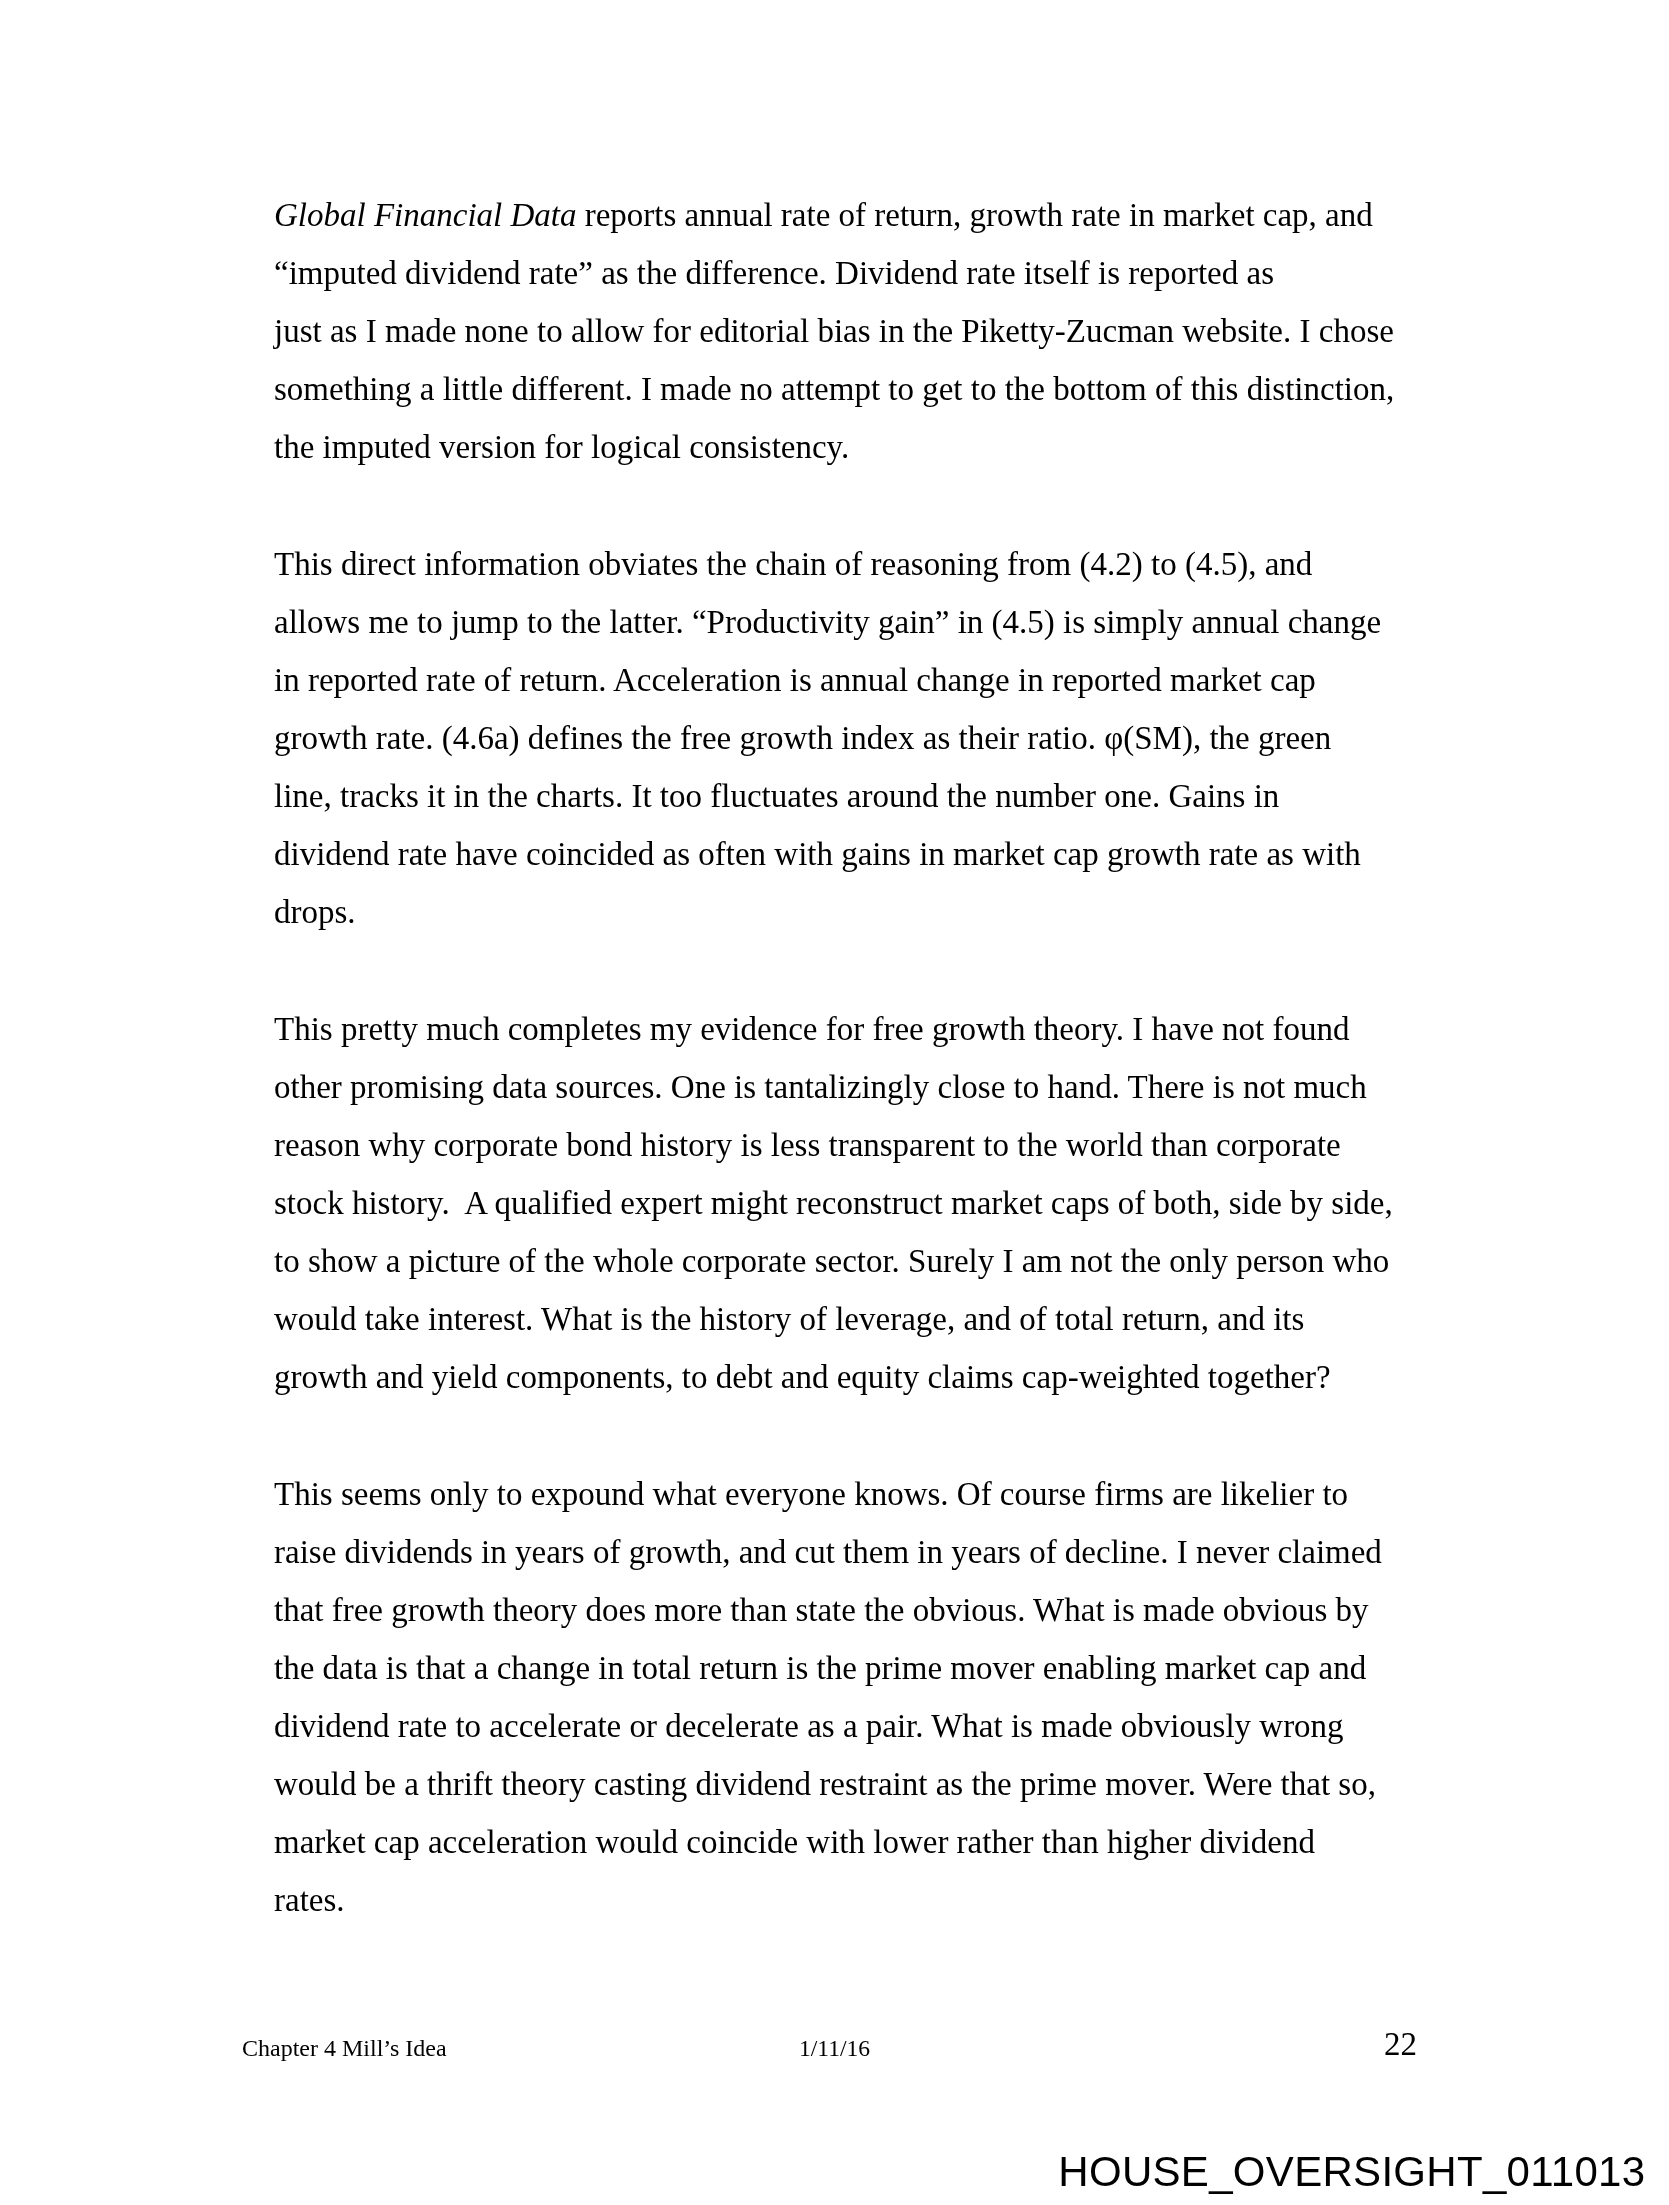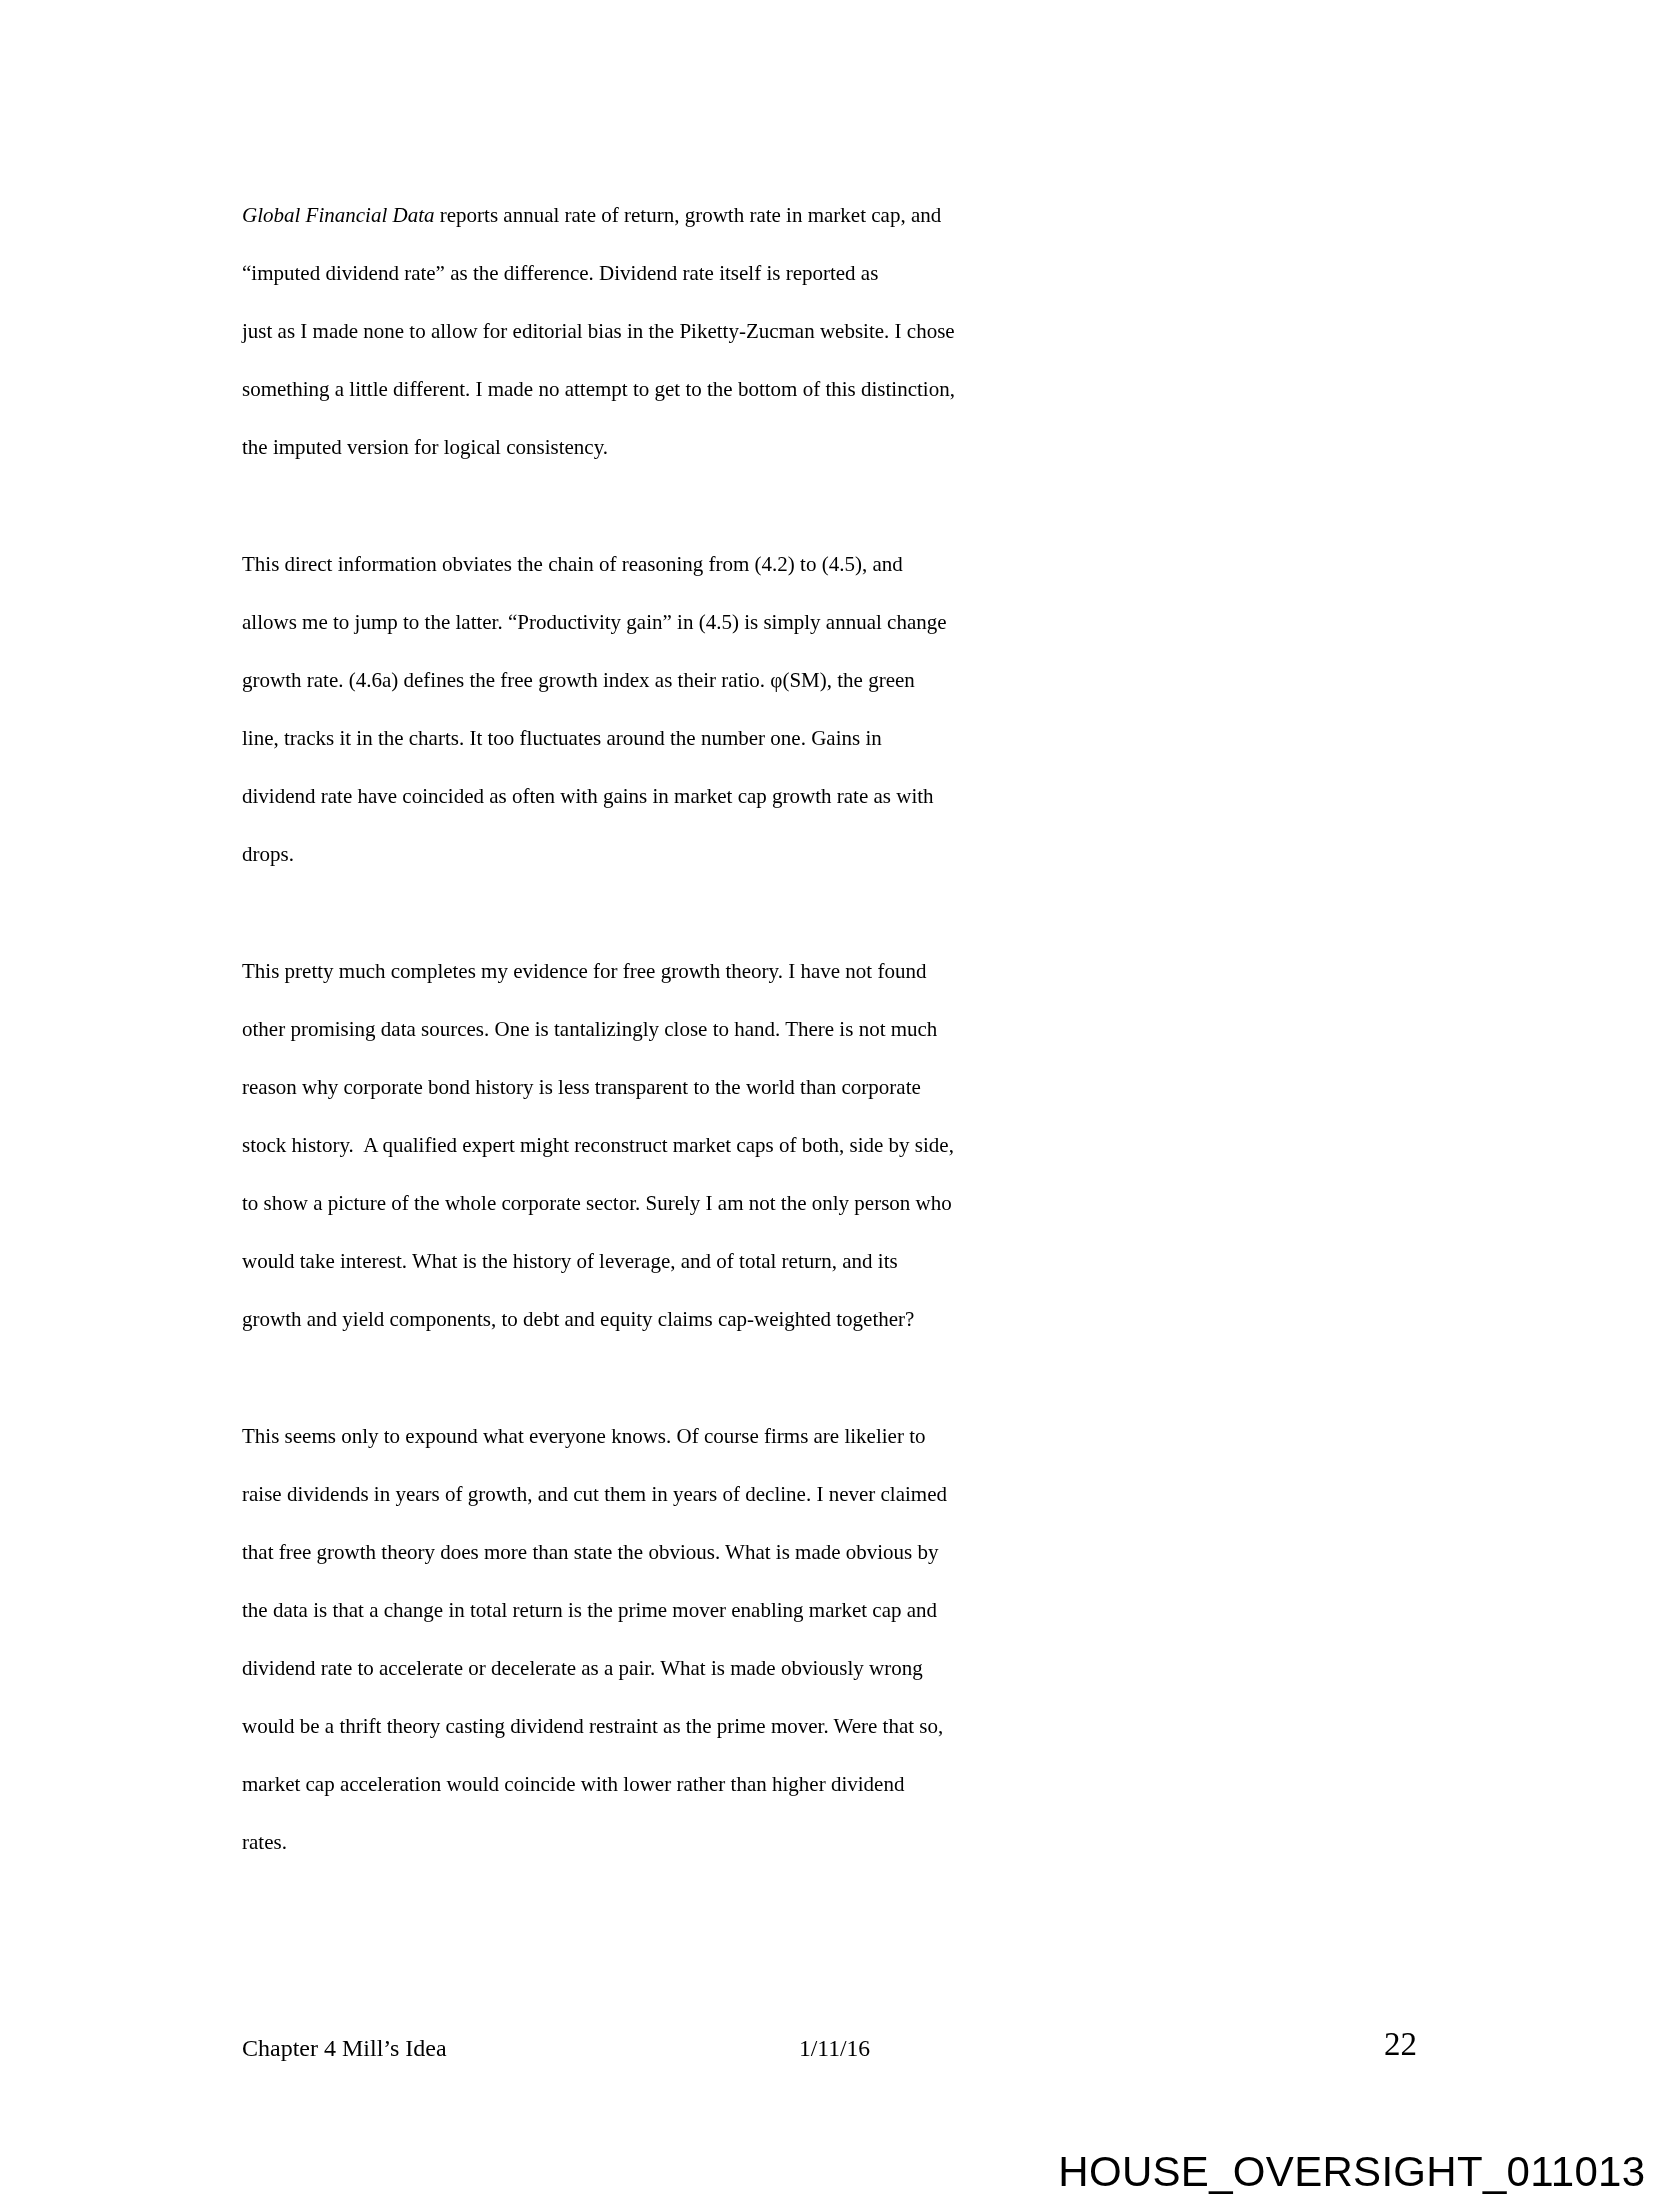--- a/index.html
+++ b/index.html
@@ -15,22 +15,23 @@
   .body-text {
     position: absolute;
     left: 242px;
     top: 186px;
     width: 1191px;
   }
   .para { margin: 0 0 59px 0; padding: 0; }
   .line {
     display: block;
     white-space: pre;
-    font-size: 21px;
+    font-size: 33px;
     line-height: 58px;
+    margin-left: 32px;
   }
   .italic { font-style: italic; }
   .footer-chapter {
     position: absolute;
     left: 242px;
     top: 2033px;
     font-size: 24px;
     line-height: 30px;
   }
   .footer-date {
@@ -71,20 +72,21 @@
       <span class="line"><span class="italic">Global Financial Data</span><span> reports annual rate of return, growth rate in market cap, and</span></span>
       <span class="line">“imputed dividend rate” as the difference. Dividend rate itself is reported as</span>
       <span class="line">just as I made none to allow for editorial bias in the Piketty-Zucman website. I chose</span>
       <span class="line">something a little different. I made no attempt to get to the bottom of this distinction,</span>
       <span class="line">the imputed version for logical consistency.</span>
     </p>
 
     <p class="para">
       <span class="line">This direct information obviates the chain of reasoning from (4.2) to (4.5), and</span>
       <span class="line">allows me to jump to the latter. “Productivity gain” in (4.5) is simply annual change</span>
+      <span class="line">in reported rate of return. Acceleration is annual change in reported market cap</span>
       <span class="line">growth rate. (4.6a) defines the free growth index as their ratio. φ(SM), the green</span>
       <span class="line">line, tracks it in the charts. It too fluctuates around the number one. Gains in</span>
       <span class="line">dividend rate have coincided as often with gains in market cap growth rate as with</span>
       <span class="line">drops.</span>
     </p>
 
     <p class="para">
       <span class="line">This pretty much completes my evidence for free growth theory. I have not found</span>
       <span class="line">other promising data sources. One is tantalizingly close to hand. There is not much</span>
       <span class="line">reason why corporate bond history is less transparent to the world than corporate</span>

